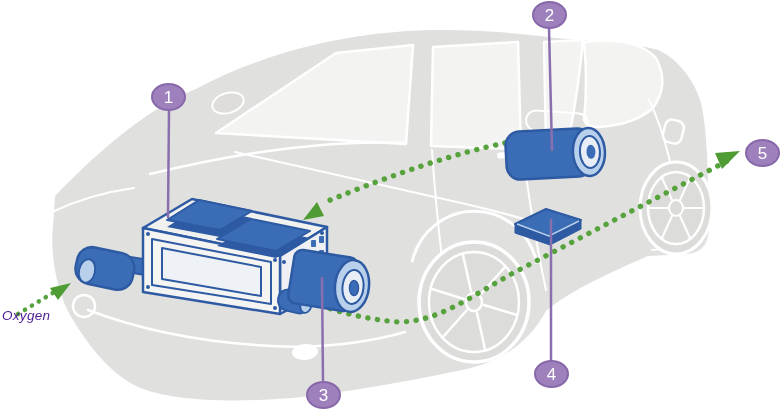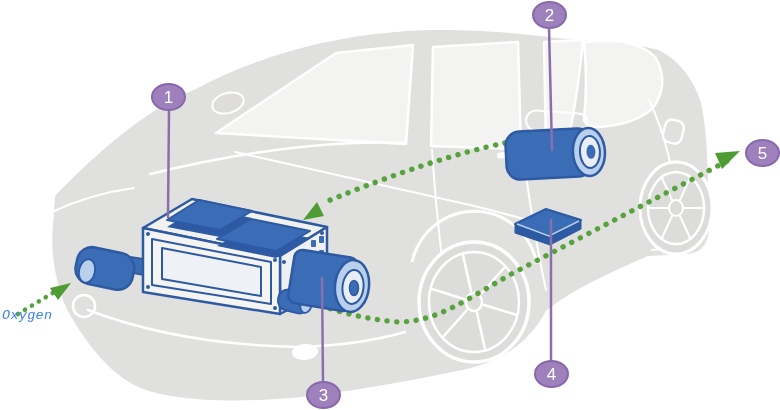--- a/index.html
+++ b/index.html
@@ -15,22 +15,22 @@
     color:#ffffff;font-size:17px;line-height:1;
     font-family:"Liberation Sans",sans-serif;
   }
   .c1{left:151px;top:83px;}
   .c2{left:532px;top:1px;}
   .c3{left:306px;top:381px;}
   .c4{left:534px;top:360px;}
   .c5{left:745px;top:139px;}
   .oxygen-label{
     position:absolute;left:2px;top:308px;
-    font-size:13.5px;font-style:italic;color:#3b82f6;
-    font-family:Liberation Mono, monospace;letter-spacing:.3px;
+    font-size:13.5px;font-style:italic;color:#4c1d95;
+    font-family:Liberation Sans, sans-serif;letter-spacing:.3px;
   }
 </style>
 </head>
 <body>
 
 <div class="stage">
 
   <svg width="780" height="410" viewBox="0 0 780 410">
 
     <g>

